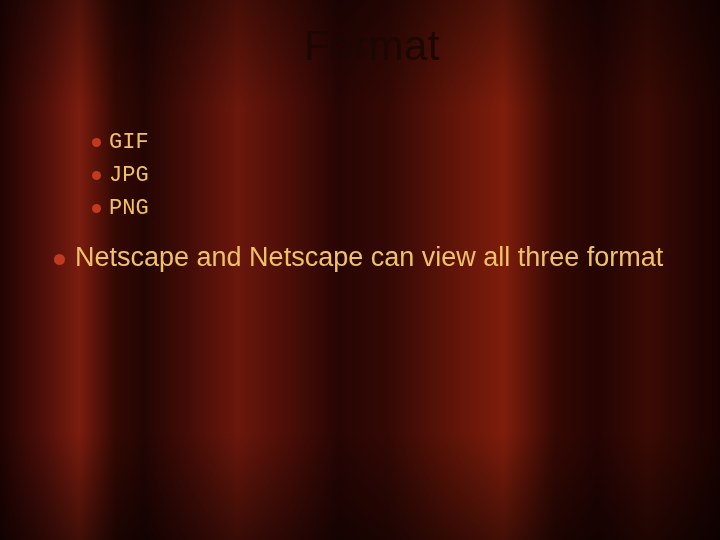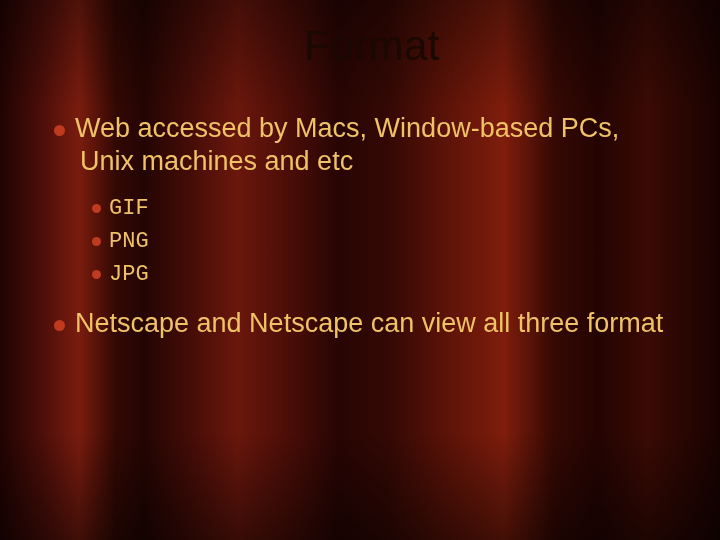--- a/index.html
+++ b/index.html
@@ -91,34 +91,31 @@
 </style>
 </head>
 <body>
 
 <div class="slide">
 
   <div class="title">Format</div>
 
   <div class="body">
 
-    <div class="lvl1">
-      <span class="bullet"></span><span>Web accessed by Macs, Window-based PCs, Unix machines and etc</span>
-    </div>
 
 
     <div class="lvl2-group">
       <div class="lvl2">
         <span class="bullet"></span><span>GIF</span>
       </div>
       <div class="lvl2">
-        <span class="bullet"></span><span>PNG</span>
+        <span class="bullet"></span><span>JPG</span>
       </div>
       <div class="lvl2">
-        <span class="bullet"></span><span>JPG</span>
+        <span class="bullet"></span><span>PNG</span>
       </div>
     </div>
 
     <div class="lvl1">
       <span class="bullet"></span><span>Netscape and Netscape can view all three format</span>
     </div>
 
   </div>
 </div>
 

